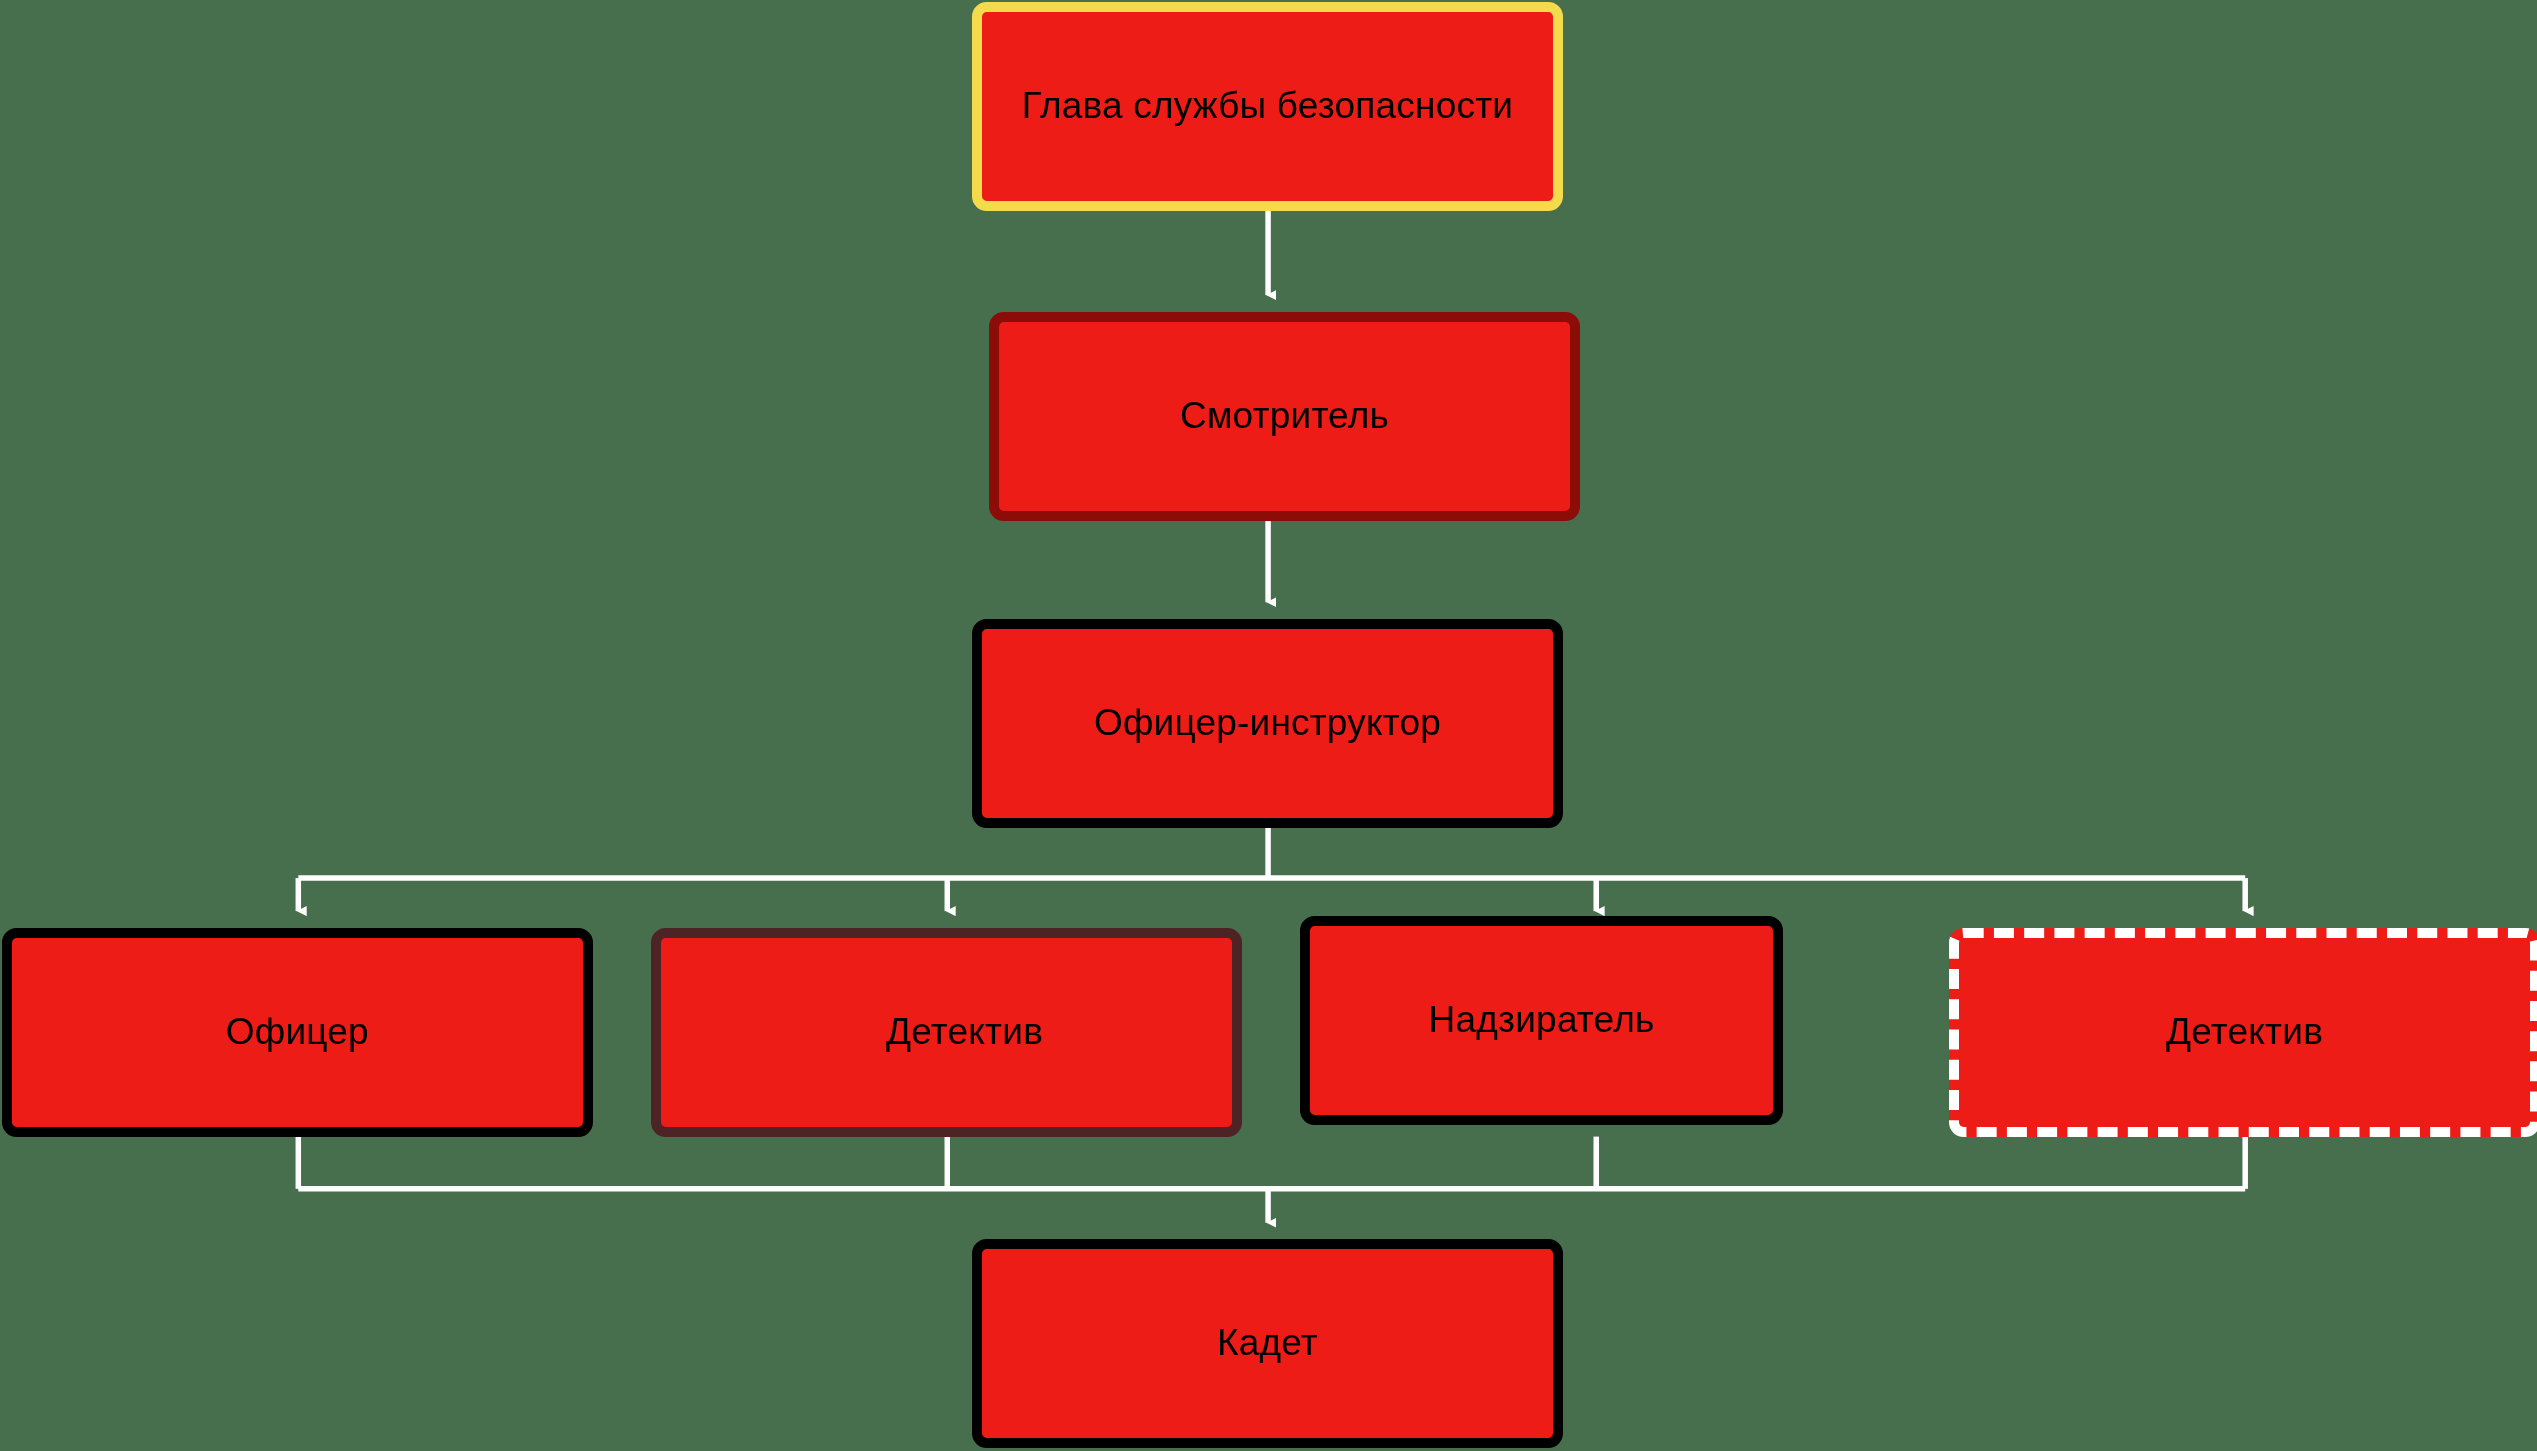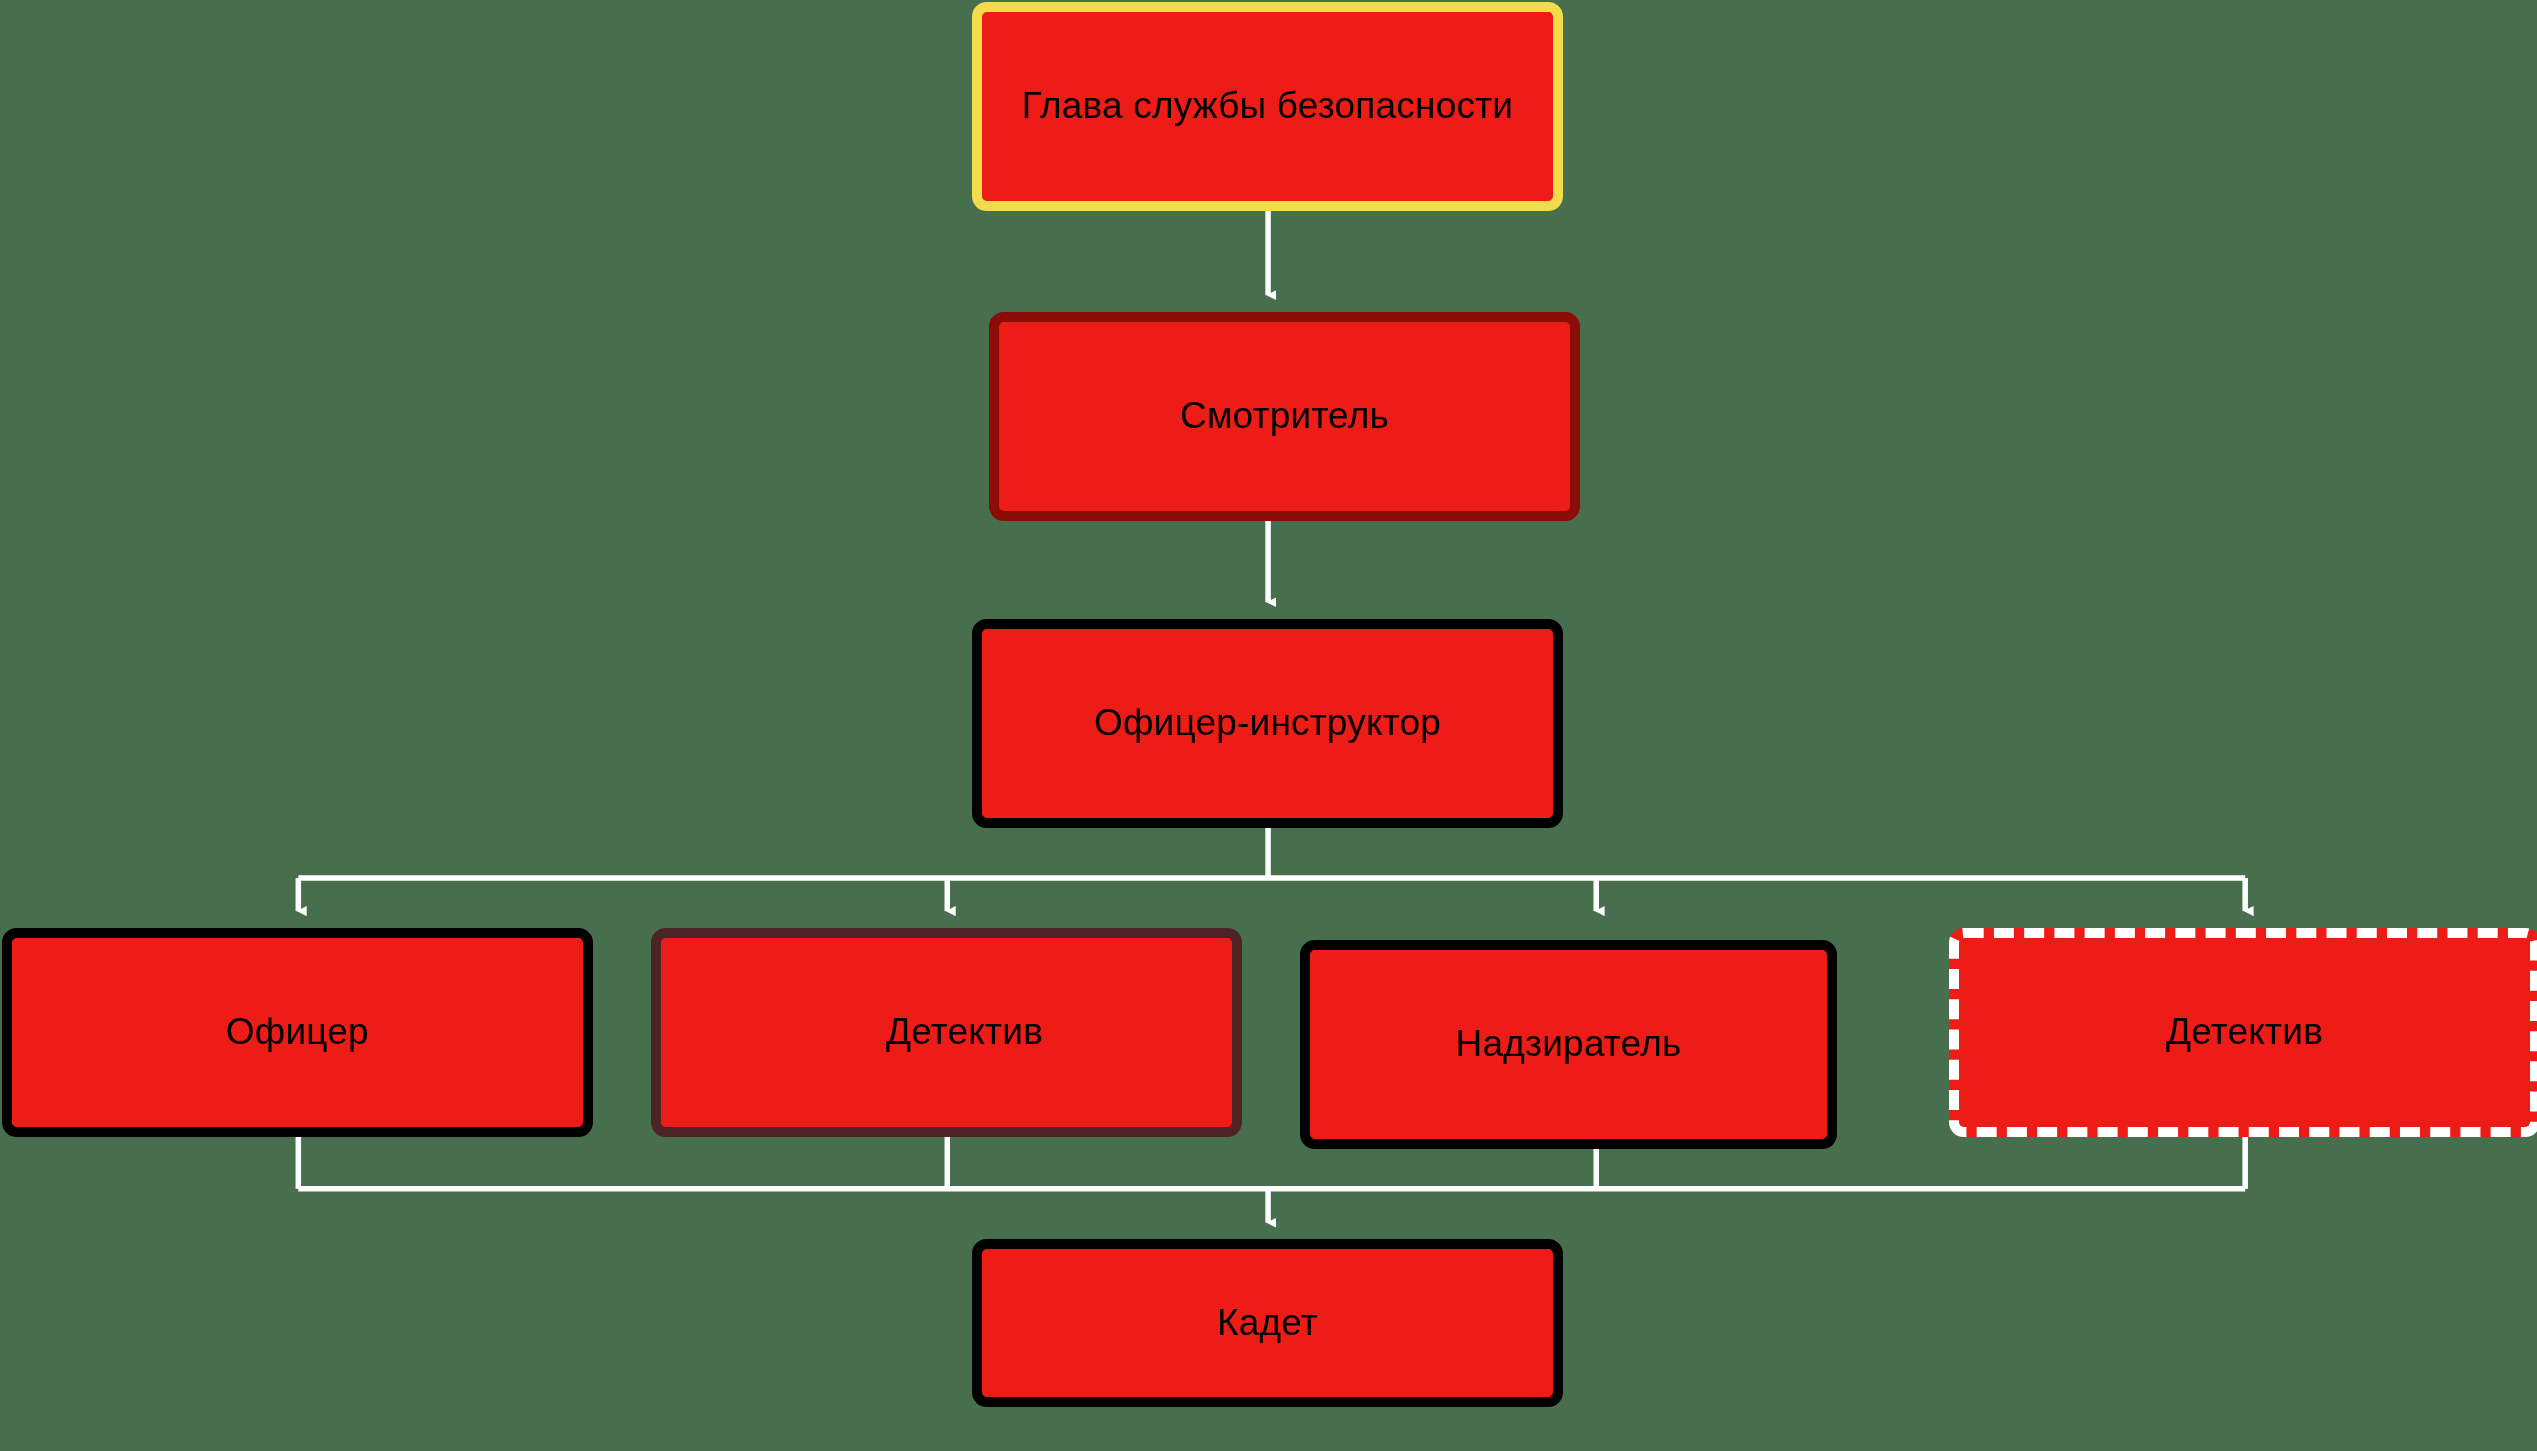--- a/index.html
+++ b/index.html
@@ -92,26 +92,26 @@
   </div>
 
   <div class="node b-black" style="left:1.8px; top:928px; width:591px; height:209px;">
     <span>Офицер</span>
   </div>
 
   <div class="node b-maroon" style="left:651px; top:928px; width:591px; height:209px;">
     <span>Детектив</span>
   </div>
 
-  <div class="node b-black" style="left:1300px; top:940px; width:537px; height:209px;">
+  <div class="node b-black" style="left:1300px; top:916px; width:483px; height:209px;">
     <span>Надзиратель</span>
   </div>
 
   <div class="node b-dashed" style="left:1949px; top:928px; width:591px; height:209px;">
     <span>Детектив</span>
   </div>
 
-  <div class="node b-black" style="left:972px; top:1239px; width:591px; height:168px;">
+  <div class="node b-black" style="left:972px; top:1239px; width:591px; height:209px;">
     <span>Кадет</span>
   </div>
 
 </div>
 
 
 </body></html>

